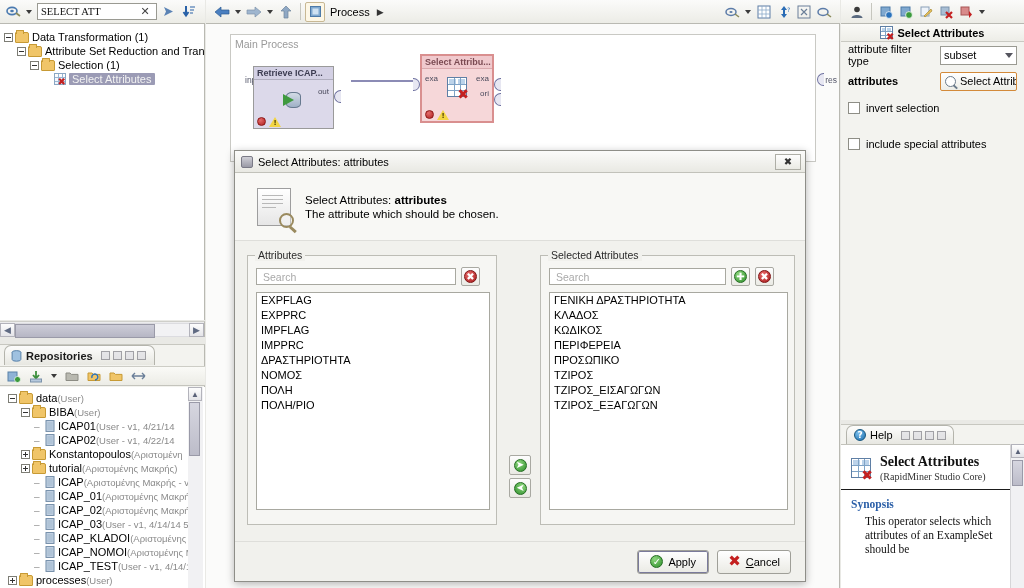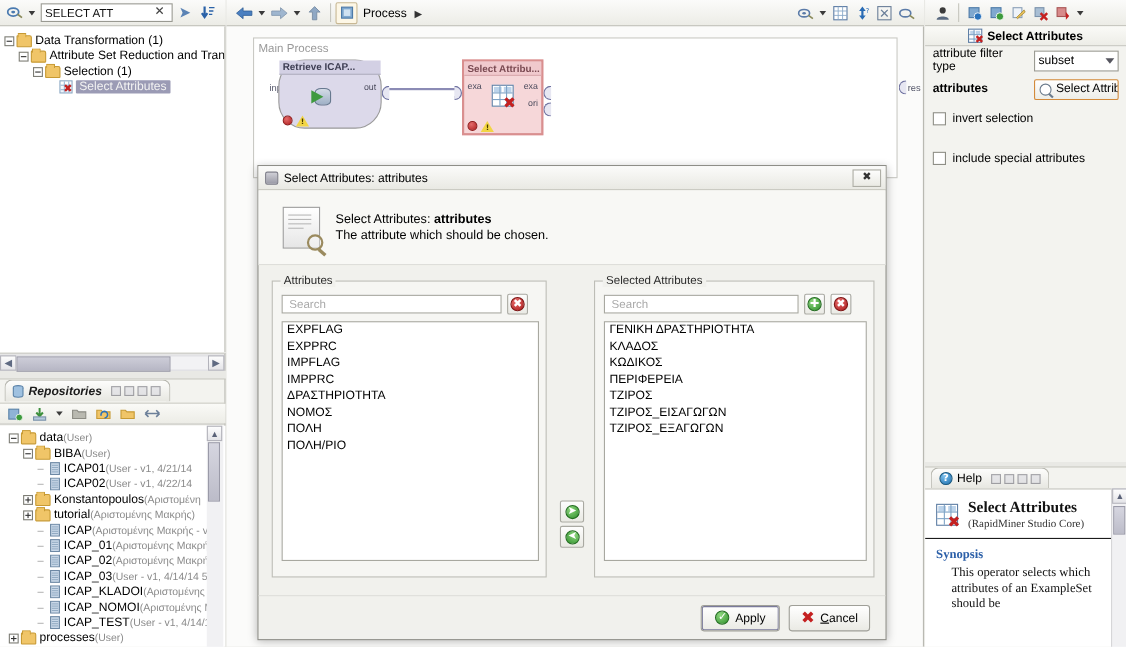--- a/index.html
+++ b/index.html
@@ -47,21 +47,21 @@
     position: relative;
     width: 120px; height: 17px;
     border: 1px solid #9a9a92;
     background: #fff;
     display: flex; align-items: center;
     margin: 0 2px;
   }
   .searchbox input {
     border: 0; outline: 0; background: transparent;
     width: 100px; height: 15px;
-    font-family: Liberation Sans, sans-serif;
+    font-family: Liberation Serif, serif;
     font-size: 10.5px; padding: 0 3px; color: #111;
   }
   .clear-x {
     width: 14px; text-align: center; color: #444;
     font-size: 11px; cursor: pointer; line-height: 1;
   }
 
   
   #optree {
     position: absolute; left: 0; top: 24px;
@@ -155,21 +155,20 @@
     border-top: 1px solid #c7c7c0;
   }
   .panel-tab {
     position: absolute; left: 4px; top: 0;
     height: 20px; padding: 0 8px 0 6px;
     display: flex; align-items: center; gap: 4px;
     background: linear-gradient(#fdfdfc,#e7e7e1);
     border: 1px solid #b4b4ac; border-bottom: 0;
     border-radius: 7px 7px 0 0;
     font-size: 11px;
-    font-style: italic;
   }
   .tab-title { font-weight: bold; color: #1b1b1b; }
   .tabicons { display: flex; gap: 3px; margin-left: 4px; opacity: .62; }
   .ti { width: 9px; height: 9px; border: 1px solid #6f6f78; background: #dcdce2; }
 
   .repo-toolbar {
     position: absolute; left: 0; top: 21px;
     width: 205px; height: 20px;
     display: flex; align-items: center; gap: 2px;
     padding-left: 4px;
@@ -919,21 +918,21 @@
         <span class="port-half r"></span>
       </div>
 
       <div class="port-stub" style="right:-22px; top:38px;">
         <span class="port-half l"></span>
         <span>res</span>
       </div>
 
       <div class="conn" style="left:120px; top:45px; width:65px;"></div>
 
-      <div class="op" style="left:22px; top:19px; width:94px;border-radius:24px;">
+      <div class="op" style="left:22px; top:31px; width:81px;">
         <div class="op-title">Retrieve ICAP...</div>
         <div class="op-body">
           <div class="db-icon">
             <div class="cyl"></div>
             <div class="arrow"></div>
           </div>
           <div class="op-port" style="right:4px; top:7px;">out</div>
           <div class="status-err"></div>
           <div class="status-warn"></div>
         </div>
@@ -1036,20 +1035,21 @@
           <div class="rbtn">
             <span class="circ red">✖</span>
           </div>
         </div>
         <div class="list-box" style="width:239px; height:218px;">
           <div id="sel-list-rows">
               <div class="list-item">ΓΕΝΙΚΗ ΔΡΑΣΤΗΡΙΟΤΗΤΑ</div>
               <div class="list-item">ΚΛΑΔΟΣ</div>
               <div class="list-item">ΚΩΔΙΚΟΣ</div>
               <div class="list-item">ΠΕΡΙΦΕΡΕΙΑ</div>
+              <div class="list-item">ΠΡΟΣΩΠΙΚΟ</div>
               <div class="list-item">ΤΖΙΡΟΣ</div>
               <div class="list-item">ΤΖΙΡΟΣ_ΕΙΣΑΓΩΓΩΝ</div>
               <div class="list-item">ΤΖΙΡΟΣ_ΕΞΑΓΩΓΩΝ</div>
             </div>
         </div>
       </div>
     </div>
 
     <div id="dlg-footer">
       <div class="fbtn focused">

